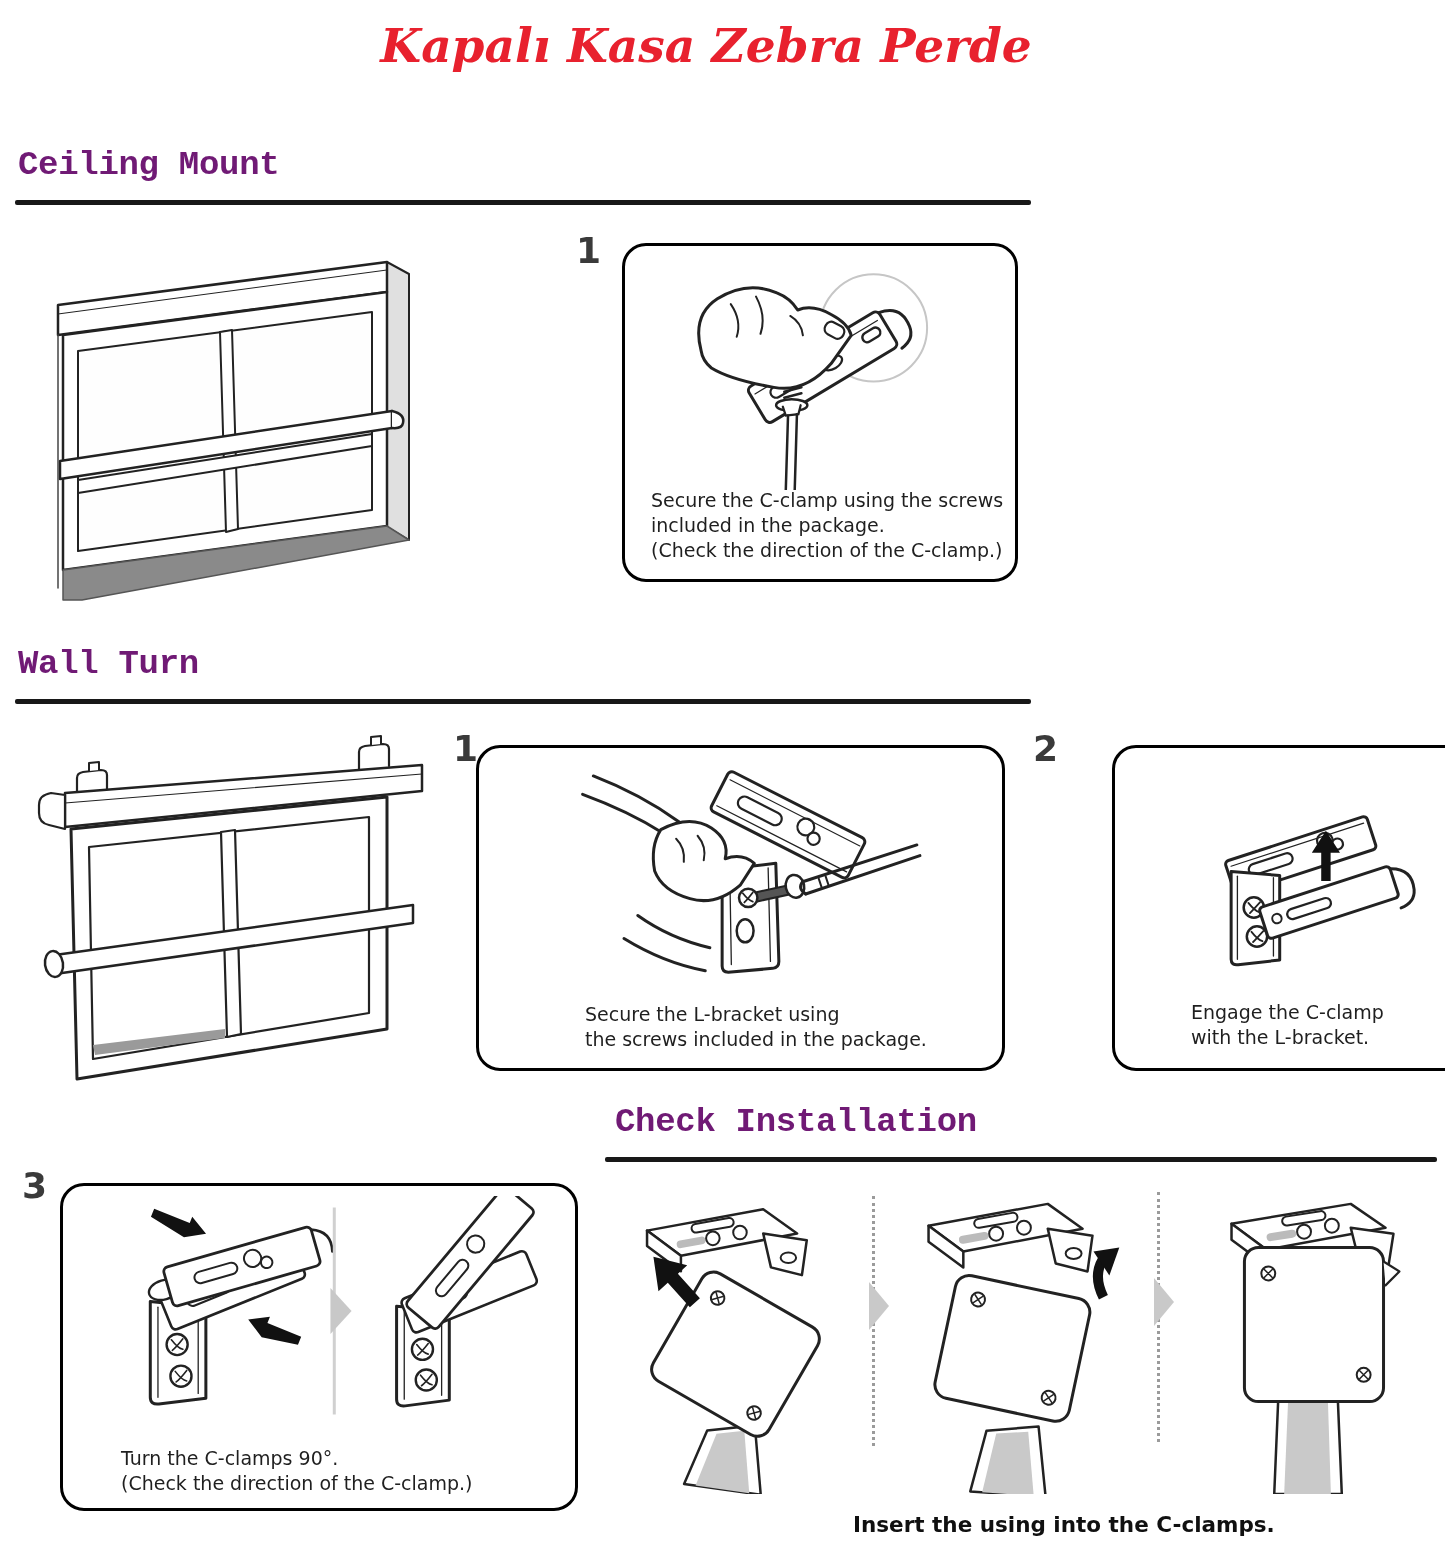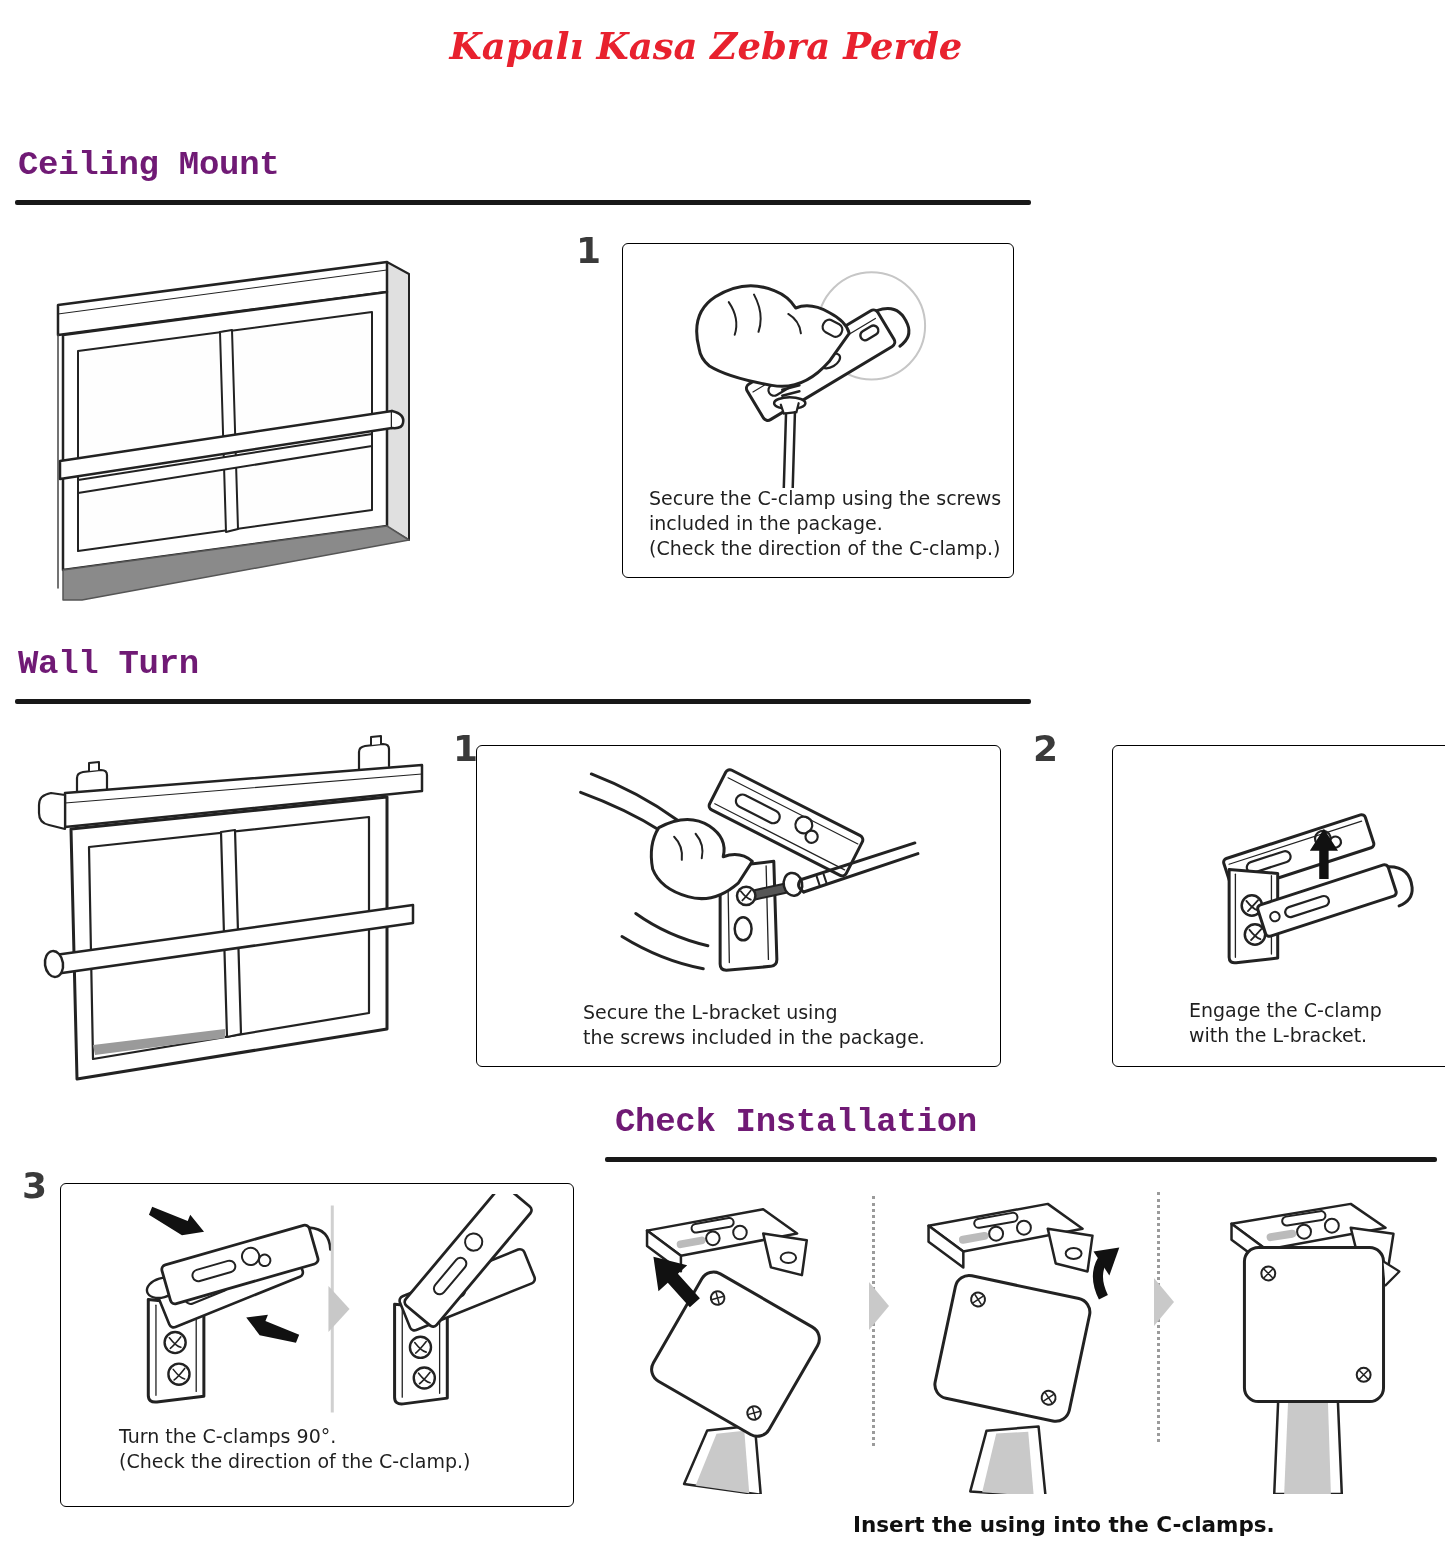--- a/index.html
+++ b/index.html
@@ -4,27 +4,27 @@
 <style>
   :root{
     --accent-red:#e8212e;
     --step-number:#3a3a3a;
   }
   html,body{margin:0;padding:0;background:#fff;}
   #page{position:relative;width:1445px;height:1560px;background:#fff;overflow:hidden;
         font-family:"DejaVu Sans",sans-serif;}
   .title{position:absolute;left:0;top:8px;width:1412px;text-align:center;
          color:var(--accent-red);font-family:"DejaVu Serif",serif;font-style:italic;
-         font-weight:600;font-size:37px;line-height:76px;}
+         font-weight:600;font-size:47px;line-height:76px;}
   .heading{position:absolute;font-size:34px;font-weight:800;color:#701a75;
            font-family:Liberation Mono, monospace;letter-spacing:-0.3px;text-align:center;}
   .rule{position:absolute;height:5px;background:#181818;border-radius:2px;}
   .step-num{position:absolute;font-size:36px;font-weight:700;color:var(--step-number);
             font-family:"DejaVu Sans",sans-serif;}
-  .card{position:absolute;border:1px solid #000000;border-radius:6px;background:#fff;}
+  .card{position:absolute;border:3px solid #000000;border-radius:24px;background:#fff;}
   .card svg{position:absolute;}
   .caption{position:absolute;white-space:pre-line;font-size:19px;color:#1f1f1f;
            line-height:1.32;font-family:"DejaVu Sans",sans-serif;}
   .final-caption{position:absolute;font-size:21.5px;font-weight:600;color:#101010;
                  font-family:"DejaVu Sans",sans-serif;}
   .vdash{position:absolute;width:0;border-left:3px dotted #9b9b9b;}
   .chev{position:absolute;width:0;height:0;border-top:24px solid transparent;
         border-bottom:24px solid transparent;border-left:20px solid #c9c9c9;}
   .ill{position:absolute;}
   svg *{vector-effect:non-scaling-stroke;}
@@ -239,21 +239,21 @@
         </g>
         <g transform="rotate(-50 110 85)">
           <rect x="52" y="60" width="162" height="42" rx="5" stroke-width="2.8"></rect>
           <rect x="82" y="74" width="46" height="12" rx="6" stroke-width="2"></rect>
           <circle cx="148" cy="76" r="9" stroke-width="2"></circle>
           <path d="M 214,60 l 20,-7 l 7,15 l -20,9" stroke-width="2.4"></path>
           <ellipse cx="226" cy="66" rx="7" ry="4.5" stroke-width="1.8"></ellipse>
         </g>
       </g>
     </svg>
-    <div class="caption" style="left:58px;bottom:32px;">Turn the C-clamps 90°.
+    <div class="caption" style="left:58px;bottom:12px;">Turn the C-clamps 90°.
 (Check the direction of the C-clamp.)</div>
   </div>
 
   <svg class="ill" style="left:618px;top:1186px;" width="242" height="308" viewBox="0 0 250 310">
     <g fill="#fff" stroke="#222" stroke-linejoin="round" stroke-linecap="round">
       <polygon points="30,42 150,20 185,45 65,68" stroke-width="2.5"></polygon>
       <polygon points="30,42 65,68 65,84 30,58" stroke-width="2.5"></polygon>
       <polygon points="150,45 195,52 190,88 158,80" stroke-width="2.5"></polygon>
       <ellipse cx="176" cy="70" rx="8" ry="5.5" stroke-width="2"></ellipse>
       <g transform="rotate(-10 98 38)">

